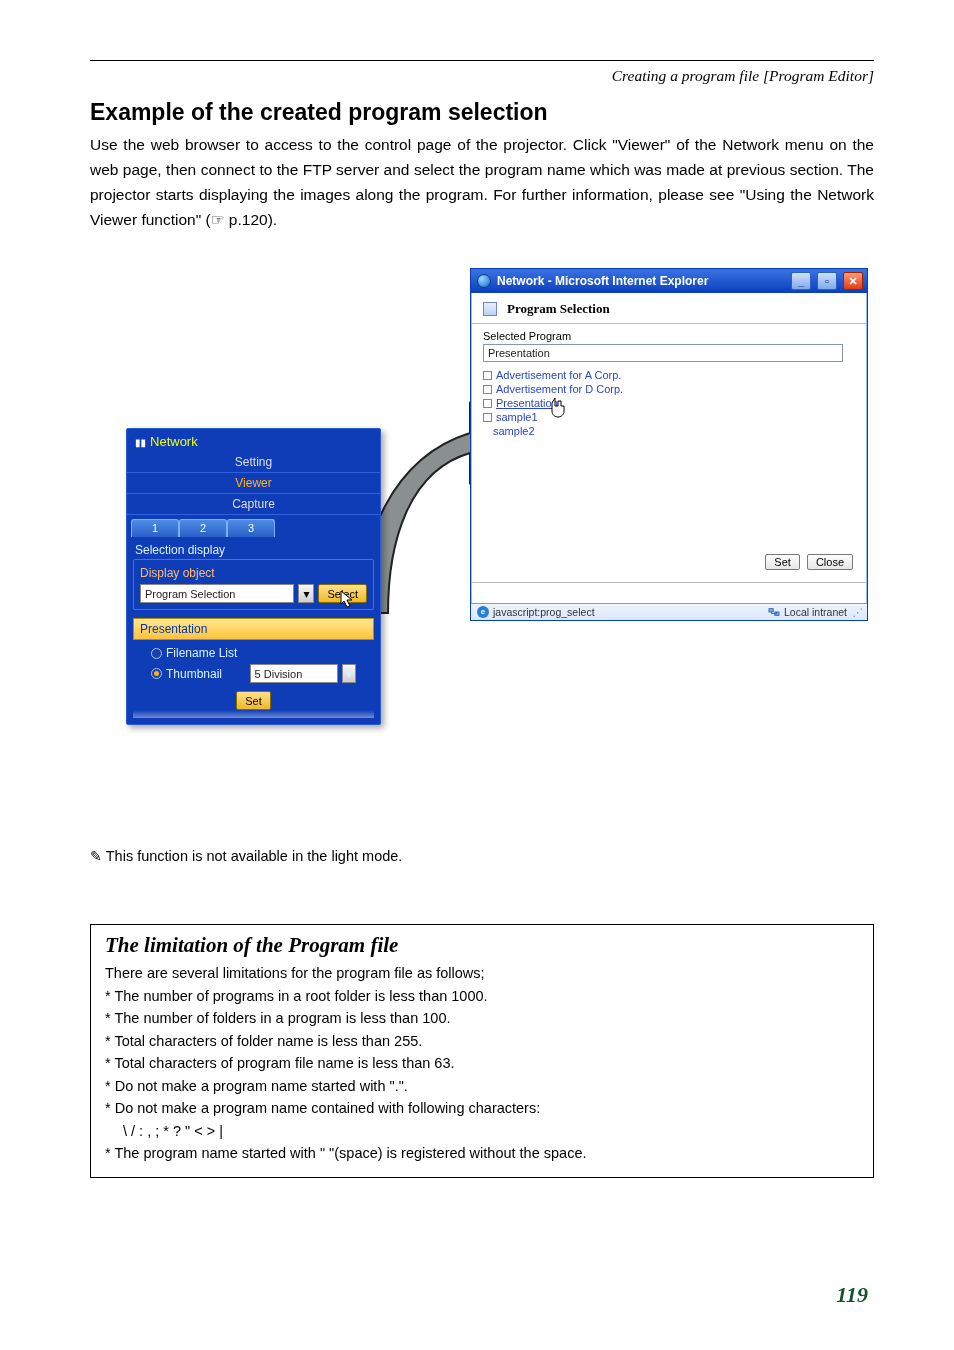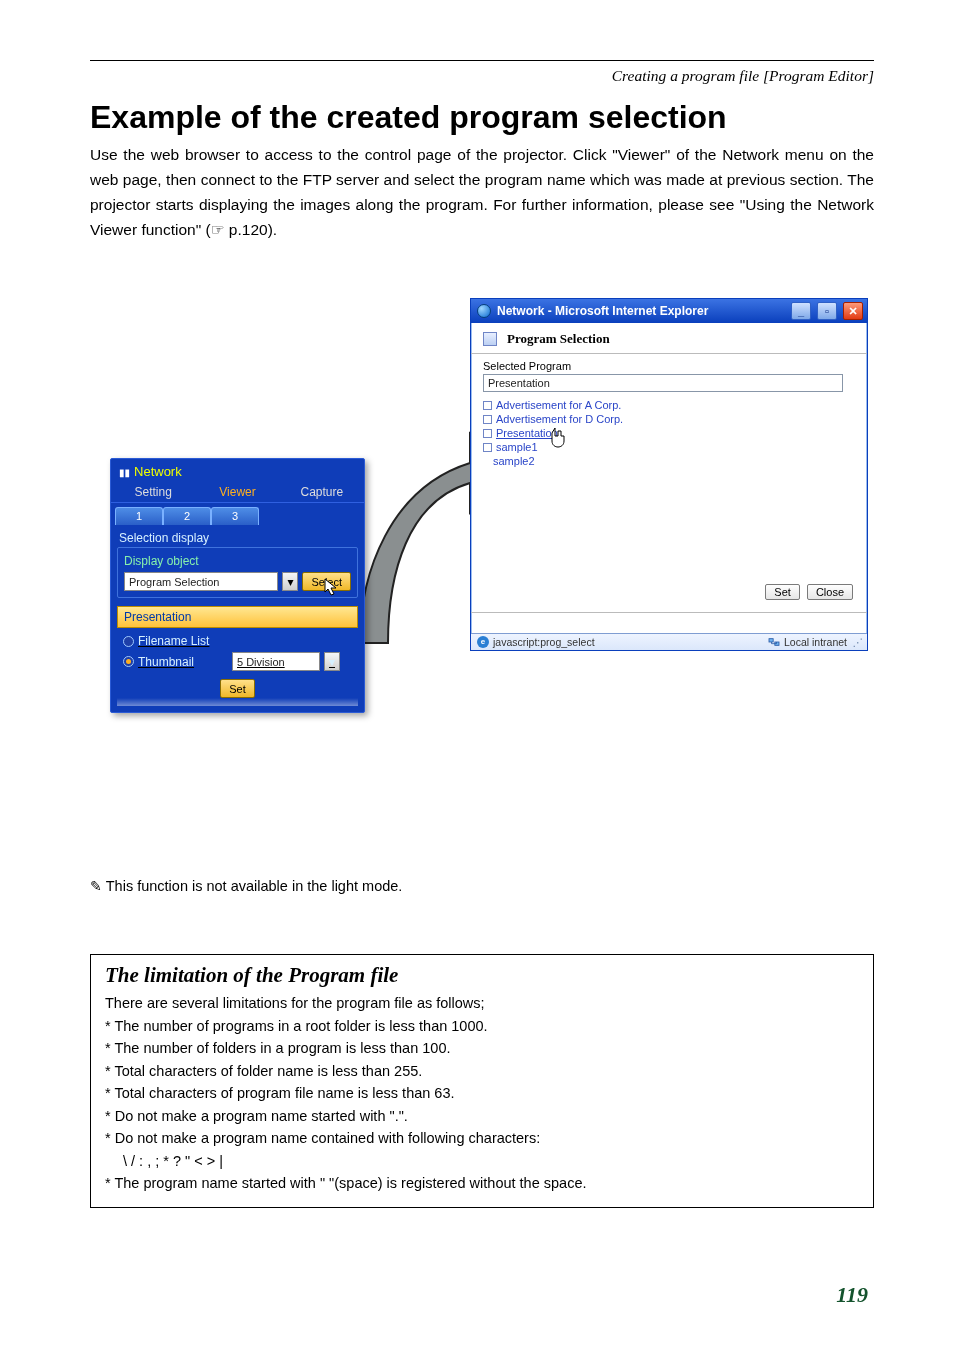--- a/index.html
+++ b/index.html
@@ -19,77 +19,77 @@
     margin-bottom: 6px;
   }
   .header-breadcrumb {
     font-style: italic;
     text-align: right;
     font-size: 15.5px;
     font-family: Georgia, serif;
     margin-bottom: 14px;
   }
   .title {
-    font-size: 32px;
+    font-size: 23px;
     font-weight: bold;
   }
   .intro {
     font-size: 15.5px;
     line-height: 1.62;
     text-align: justify;
     margin-top: 6px;
-    margin-bottom: 56px;
+    margin-bottom: 36px;
   }
 
   
   .figure-area {
     position: relative;
     height: 500px;
     margin-bottom: 80px;
   }
 
   
   .net-panel {
     position: absolute;
-    left: 20px;
+    left: 36px;
     top: 160px;
     width: 255px;
     background: #0f3db8;
     border: 1px solid #2b5bd6;
     border-radius: 2px;
     box-shadow: 3px 3px 6px rgba(0,0,0,0.35);
     font-size: 12px;
     padding-bottom: 6px;
   }
   .net-title {
     color: #f0ff00;
     padding: 5px 8px 3px 8px;
     font-size: 13px;
   }
   .net-title-square { color: #fff; font-size: 10px; margin-right: 4px; }
-  .net-tabs { display: flex; color: #ddd; font-size: 12px; }
+  .net-tabs { display: flex; color: #ddd; font-size: 12px; flex-direction: column; }
   .net-tabs div { flex: 1; text-align: center; padding: 3px 0; border-bottom: 1px solid #2f60e0; }
   .net-tabs .active { color: #ffb020; }
   .sub-tabs { display: flex; gap: 0; margin: 4px 4px 0 4px; }
   .sub-tab {
     width: 48px; height: 18px;
     background: linear-gradient(#4e8de6,#2a5fc8);
     border: 1px solid #7ab1ff;
     border-bottom: none;
     border-radius: 3px 3px 0 0;
     color: #fff; font-size: 11px; text-align: center; line-height: 16px;
   }
   .section-label { color: #d6f0ff; padding: 6px 16px 2px 8px; font-size: 12px; }
   .section-box {
     margin: 0 6px 8px 6px;
     border: 1px solid #3f72dd;
     border-radius: 2px;
     padding: 6px;
   }
-  .disp-label { color: #86efac; font-size: 12px; margin-bottom: 4px; }
+  .disp-label { color: #fdba74; font-size: 12px; margin-bottom: 4px; }
   .row { display: flex; align-items: center; gap: 4px; }
   .sel {
     background: #fff; border: 1px solid #888; height: 19px; flex: 1;
     font-size: 11px; padding: 0 4px; color: #222; display: flex; align-items: center;
   }
   .sel-arrow {
     width: 16px; height: 19px; background: linear-gradient(#f7f7f7,#d0d0d0);
     border: 1px solid #888; display: flex; align-items: center; justify-content: center;
   }
   .btn-small {
@@ -251,21 +251,21 @@
         <div class="row" style="position:relative;">
           <div class="sel">Program Selection</div>
           <div class="sel-arrow">▾</div>
           <div class="btn-small">Select</div>
           <svg class="cursor" style="left:198px; top:6px;" viewBox="0 0 18 22">
             <path d="M3 1 L3 14 L6 11 L9 17 L12 16 L9 10 L14 10 Z" fill="#fff" stroke="#000" stroke-width="1"></path>
           </svg>
         </div>
       </div>
       <div class="yellow-band">Presentation</div>
-      <div style="padding: 0 12px; text-decoration: underline;">
+      <div style="padding: 0 24px;">
         <div class="radio-line">
             <span class="radio"></span>
             <span>Filename List</span>
           </div>
         <div class="radio-line">
           <span class="radio checked"></span>
           <span style="width:90px;">Thumbnail</span>
           <div class="sel" style="flex:0 0 88px;">5 Division</div>
           <div class="sel-arrow">▾</div>
         </div>

